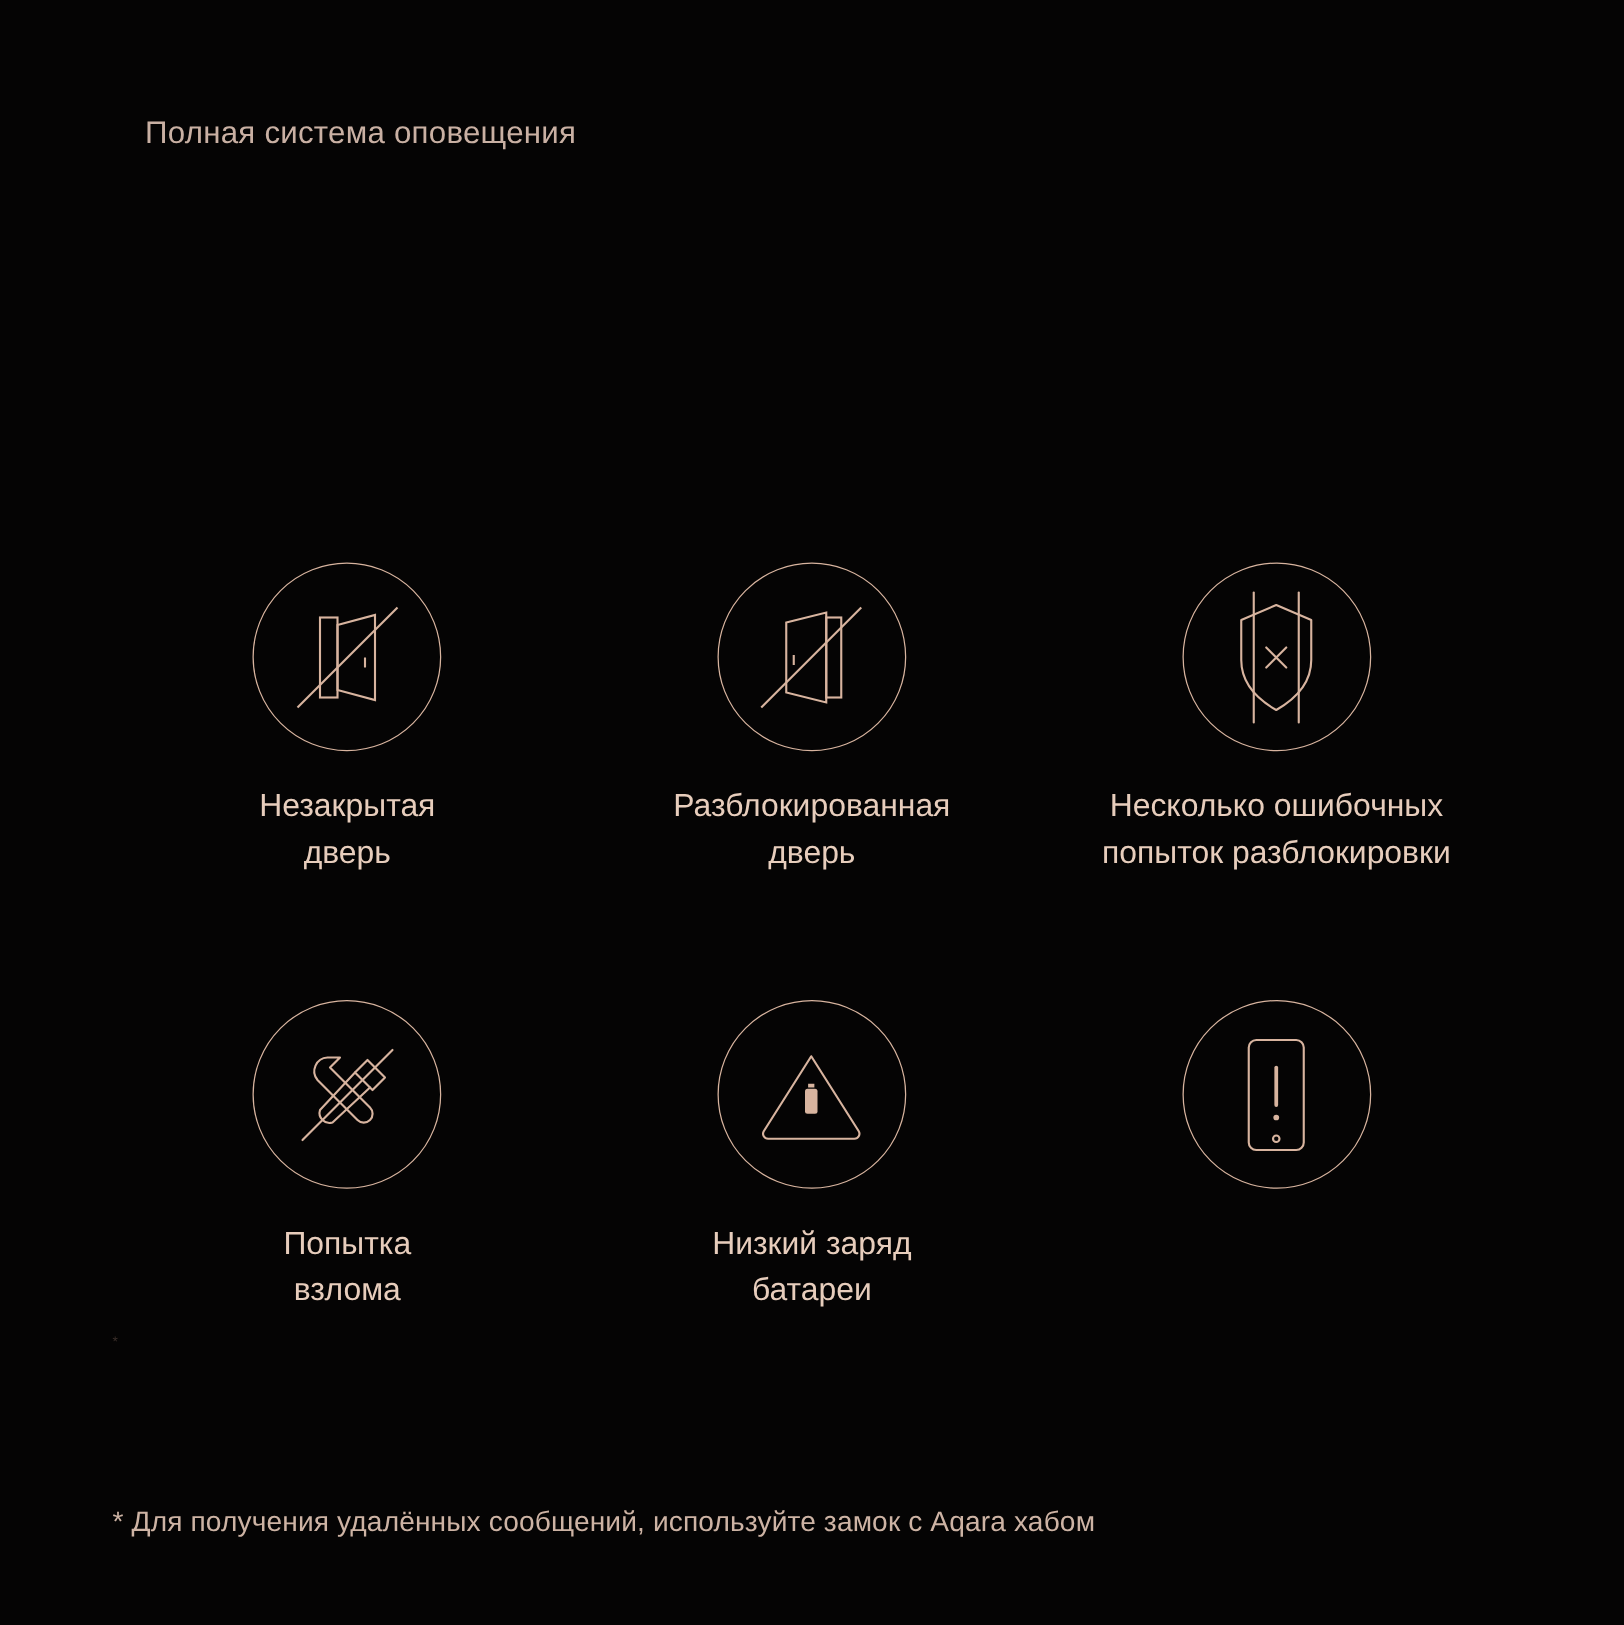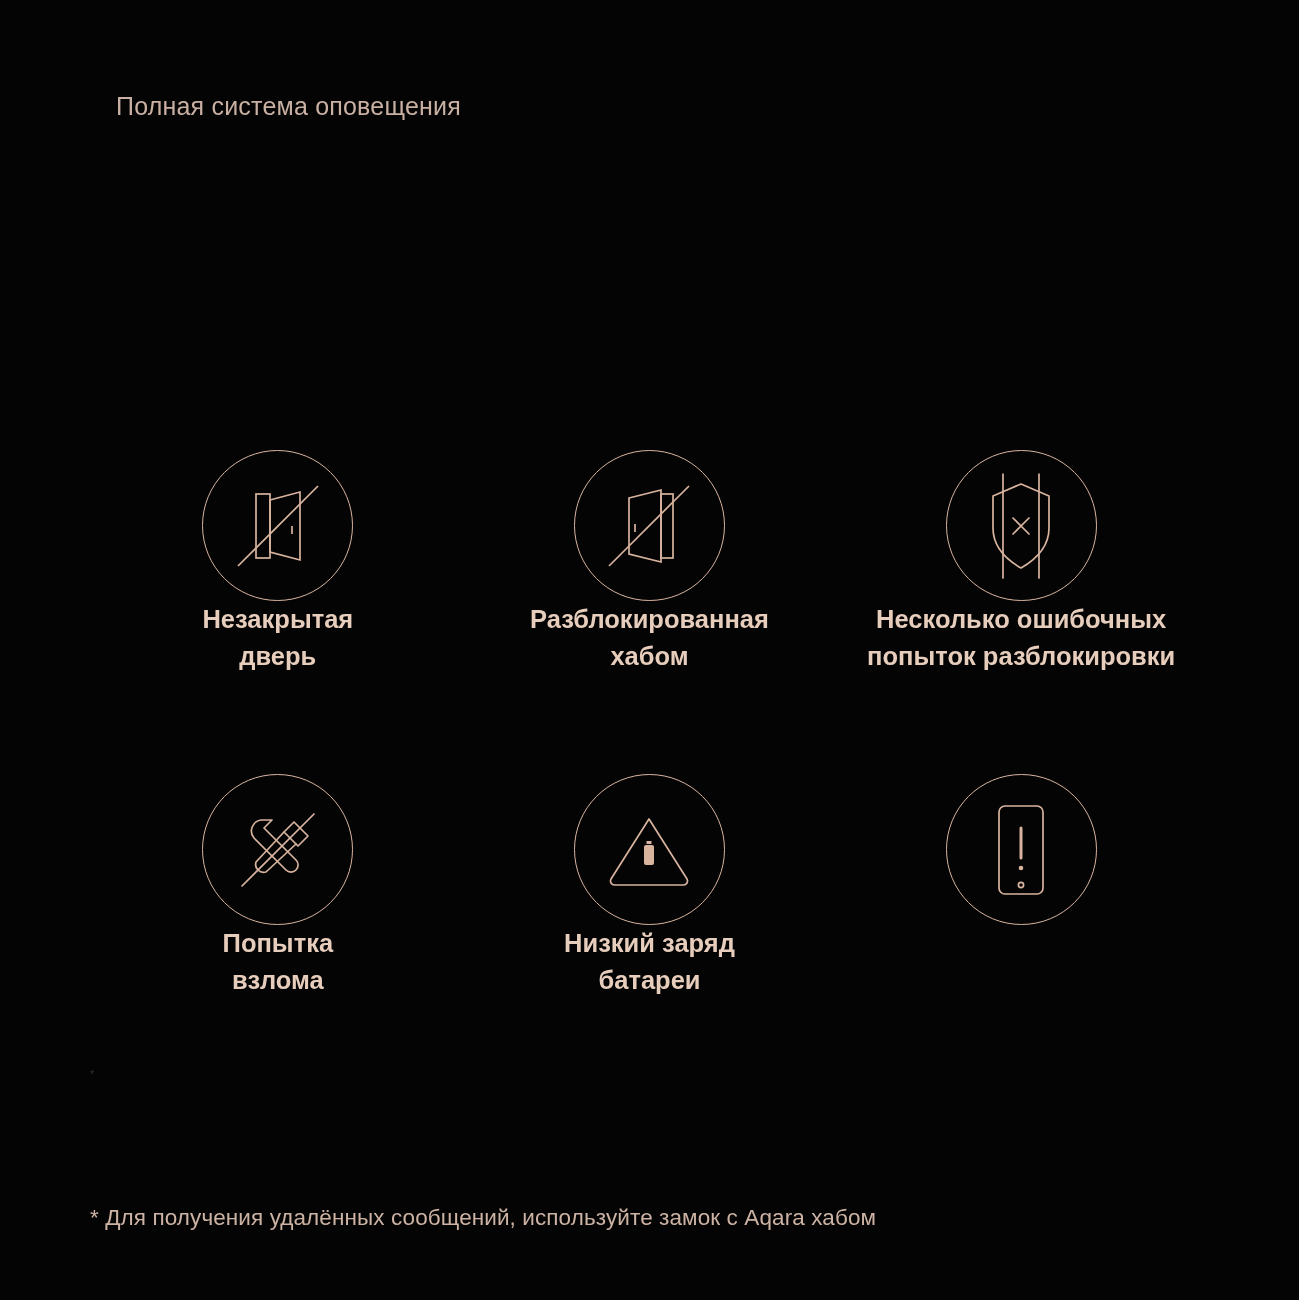--- a/index.html
+++ b/index.html
@@ -73,25 +73,26 @@
     border-radius: 50%;
     display: flex;
     align-items: center;
     justify-content: center;
     position: relative;
   }
 
   .ring svg { display: block; overflow: visible; }
 
   .cap {
+    margin-top: 26px;
     text-align: center;
     font-size: 25.5px;
     line-height: 1.44;
     color: #e7cdbc;
-    font-weight: 700;
+    font-weight: 400;
     white-space: pre-line;
   }
 
   
   .tinydot {
     position: absolute;
     left: 90px;
     top: 1068px;
     font-size: 11px;
     color: #3b2f2a;
@@ -138,21 +139,21 @@
         <span>
           <svg width="96" height="96" viewBox="0 0 96 96" fill="none" stroke="#d8b49f" stroke-width="1.7">
             <path d="M28 20 L60 12 L60 84 L28 76 Z"></path>
             <rect x="60" y="16" width="12" height="64"></rect>
             <path d="M34 46 L34 54"></path>
             <line x1="8" y1="88" x2="88" y2="8"></line>
           </svg>
         </span>
       </div>
       <div class="cap">Разблокированная
-хабом</div>
+дверь</div>
     </div>
 
     <div class="cell">
       <div class="ring">
         <span>
           <svg width="96" height="100" viewBox="0 0 96 100" fill="none" stroke="#d8b49f" stroke-width="1.7" stroke-linejoin="round" stroke-linecap="round">
             <path d="M48 8 L76 20 L76 52 C76 72 62 84 48 92 C34 84 20 72 20 52 L20 20 Z"></path>
             <path d="M40 42 L56 58 M56 42 L40 58"></path>
             <line x1="30" y1="-2" x2="30" y2="102"></line>
             <line x1="66" y1="-2" x2="66" y2="102"></line>

